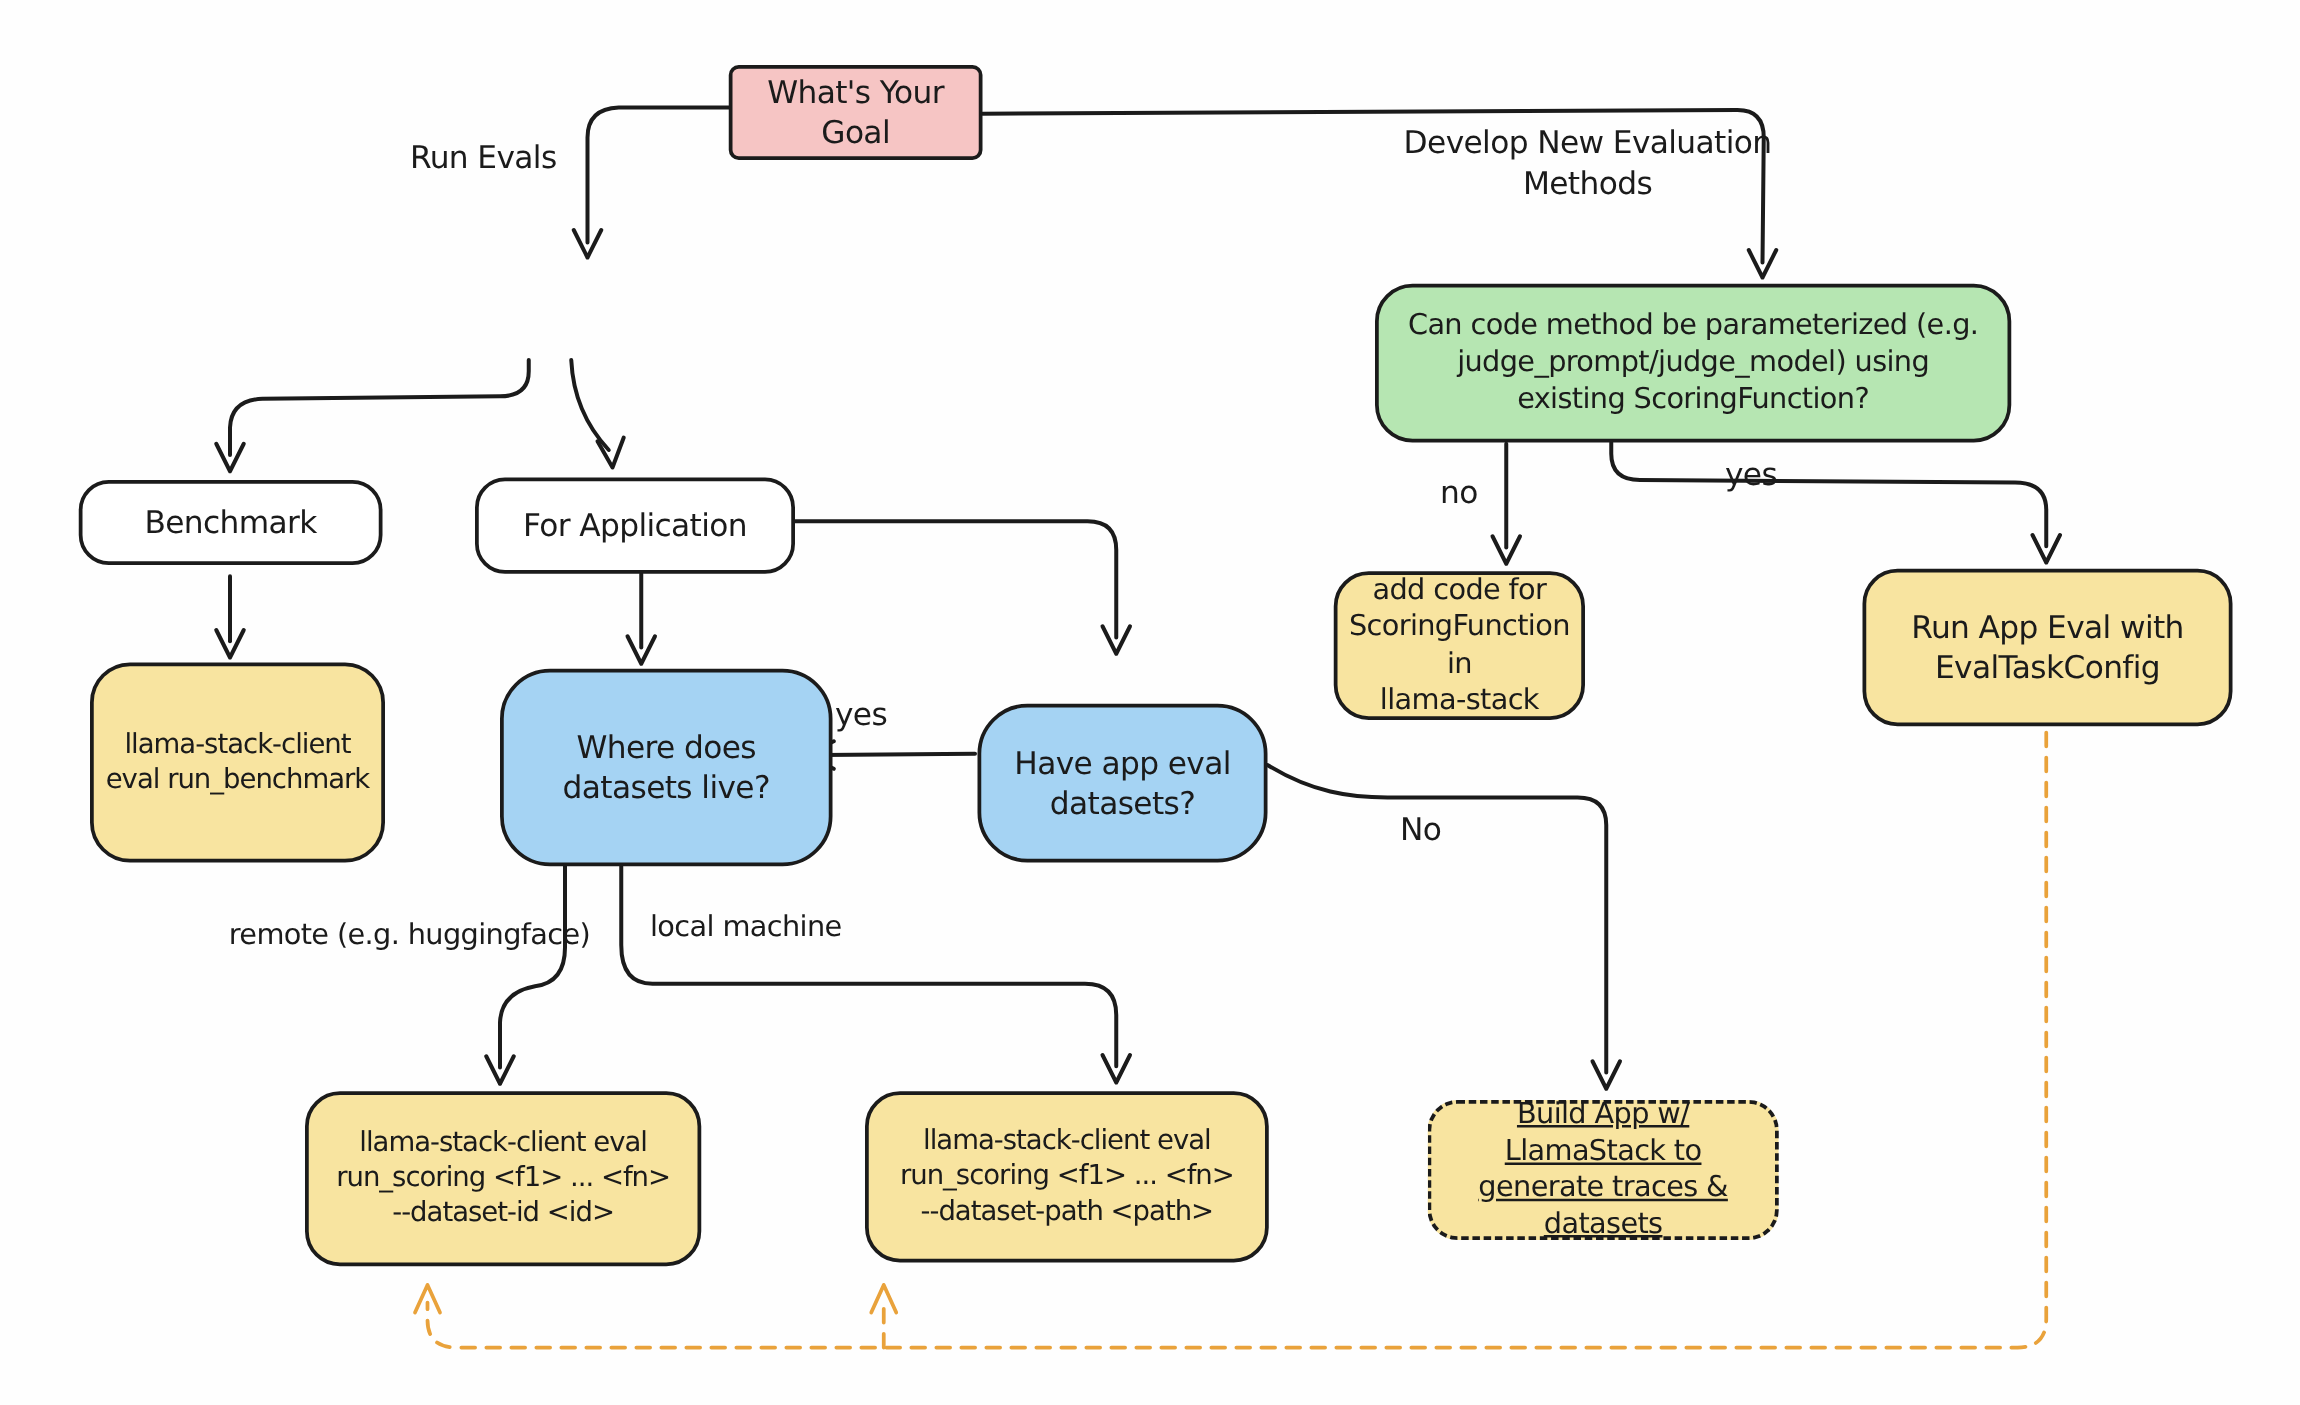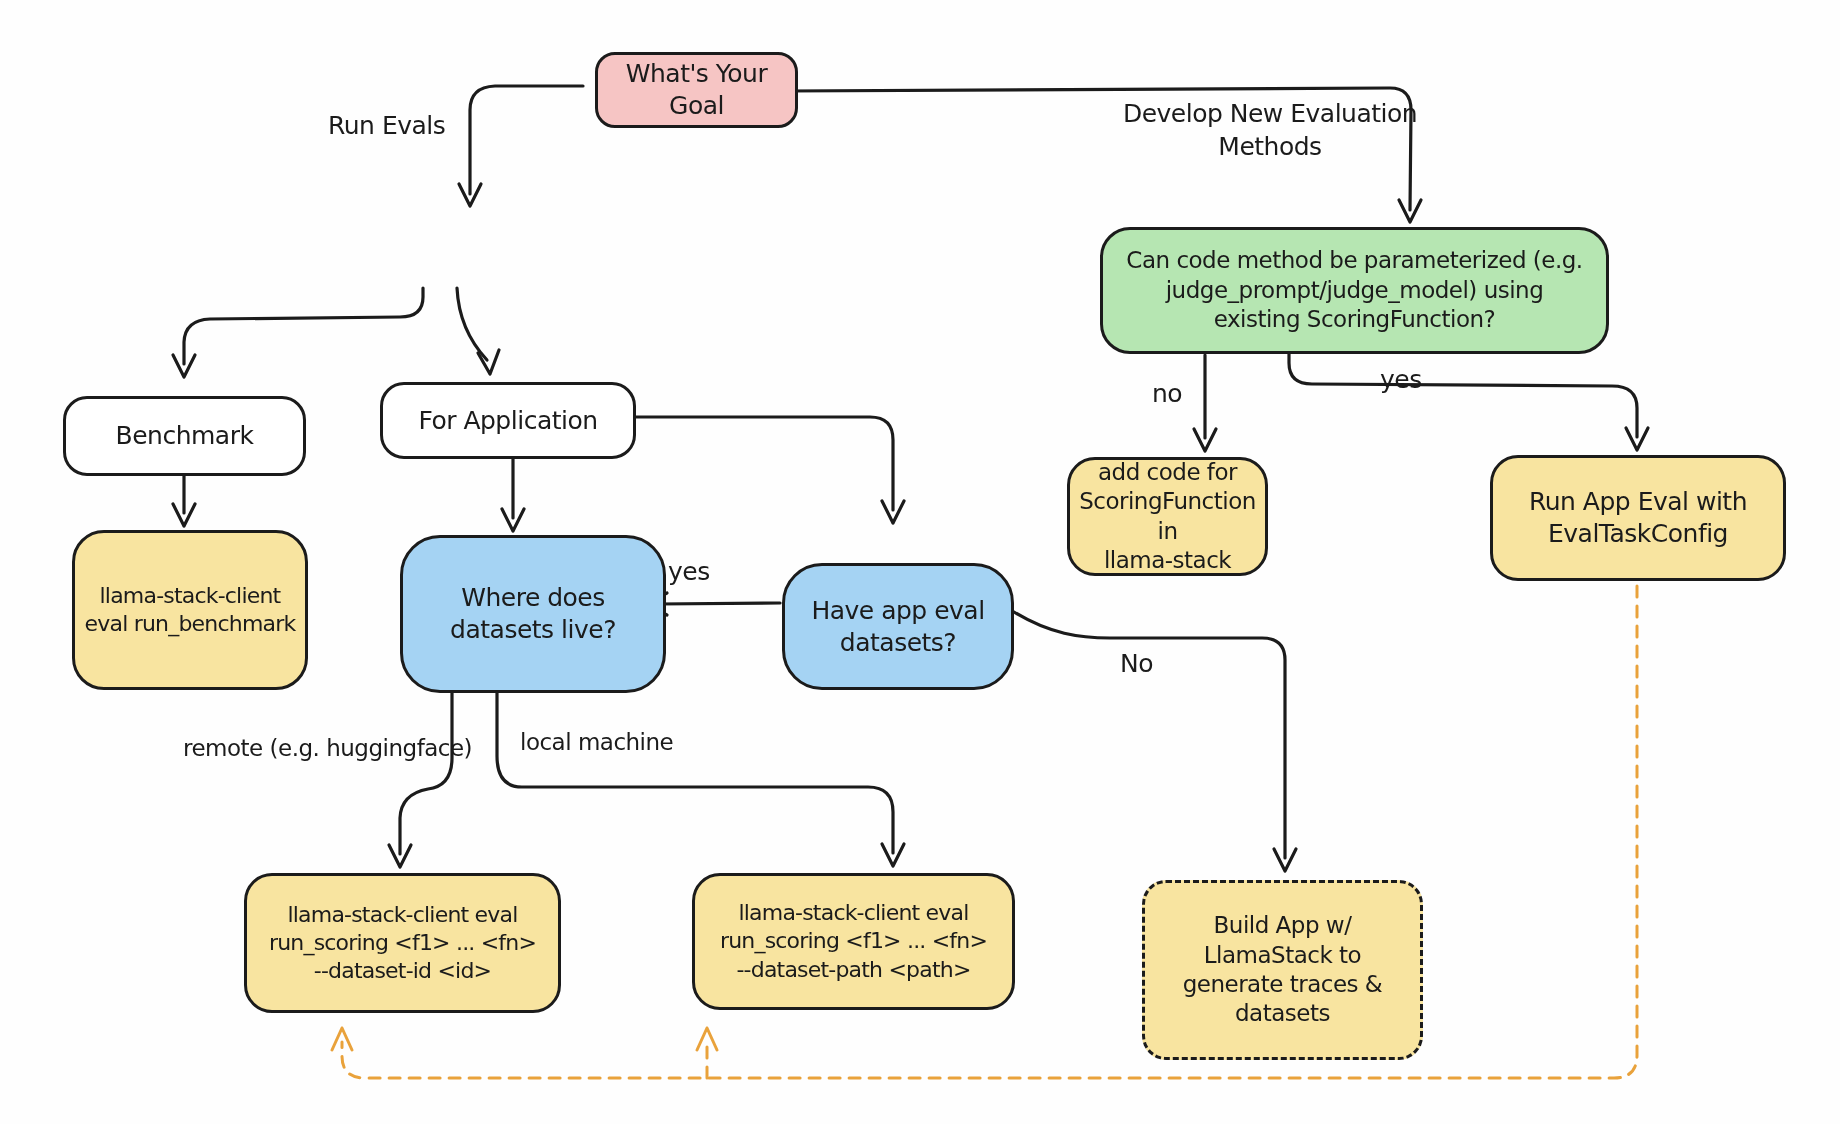--- a/index.html
+++ b/index.html
@@ -18,21 +18,21 @@
     display:flex;align-items:center;justify-content:center;
     text-align:center;
     white-space:pre-line;
     border:3px solid #1b1b1b;
     border-radius:28px;
     font-size:25px;
     line-height:1.28;
     padding:6px 8px;
     letter-spacing:-0.5px;
   }
-  .pink{background:#f6c5c4;border-radius:20px;margin-left:12px;}
+  .pink{background:#f6c5c4;border-radius:8px;}
   .green{background:#b6e6b2;}
   .white{background:#ffffff;border-radius:24px;}
   .yellow{background:#f8e4a0;}
   .blue{background:#a5d3f3;border-radius:40px;}
   .dashed{border-style:dashed;}
   .cmd{font-size:22px;letter-spacing:-0.8px;}
   .mid{font-size:23px;}
   .edge-label{
     position:absolute;
     white-space:pre-line;
@@ -122,21 +122,21 @@
       <path stroke-dasharray="none" d="M 697 1050 L 707 1028 M 717 1050 L 707 1028"></path>
     </g>
   </svg>
 
   <div class="node pink" style="left:583px;top:52px;width:203px;height:76px;">
     <span>What's Your
 Goal</span>
   </div>
 
 
-  <div class="node white" style="left:63px;top:396px;width:243px;height:80px;">
+  <div class="node white" style="left:63px;top:384px;width:243px;height:68px;">
     <span>Benchmark</span>
   </div>
 
   <div class="node white" style="left:380px;top:382px;width:256px;height:77px;align-items:center;">
     <span>For Application</span>
   </div>
 
   <div class="node yellow cmd" style="left:72px;top:530px;width:236px;height:160px;border-radius:32px;">
     <span>llama-stack-client
 eval run_benchmark</span>
@@ -174,21 +174,21 @@
 run_scoring &lt;f1&gt; ... &lt;fn&gt;
 --dataset-id &lt;id&gt;</span>
   </div>
 
   <div class="node yellow cmd" style="left:692px;top:873px;width:323px;height:137px;">
     <span>llama-stack-client eval
 run_scoring &lt;f1&gt; ... &lt;fn&gt;
 --dataset-path &lt;path&gt;</span>
   </div>
 
-  <div class="node yellow dashed mid" style="left:1142px;top:880px;width:281px;height:180px;border-radius:24px;">
+  <div class="node yellow dashed mid" style="left:1142px;top:880px;width:281px;height:112px;border-radius:24px;text-decoration:underline;">
     <span>Build App w/
 LlamaStack to
 generate traces &amp;
 datasets</span>
   </div>
 
   <div class="edge-label" style="left:328px;top:110px;">Run Evals</div>
 
   <div class="edge-label center" style="left:1085px;top:98px;width:370px;">Develop New Evaluation
 Methods</div>

